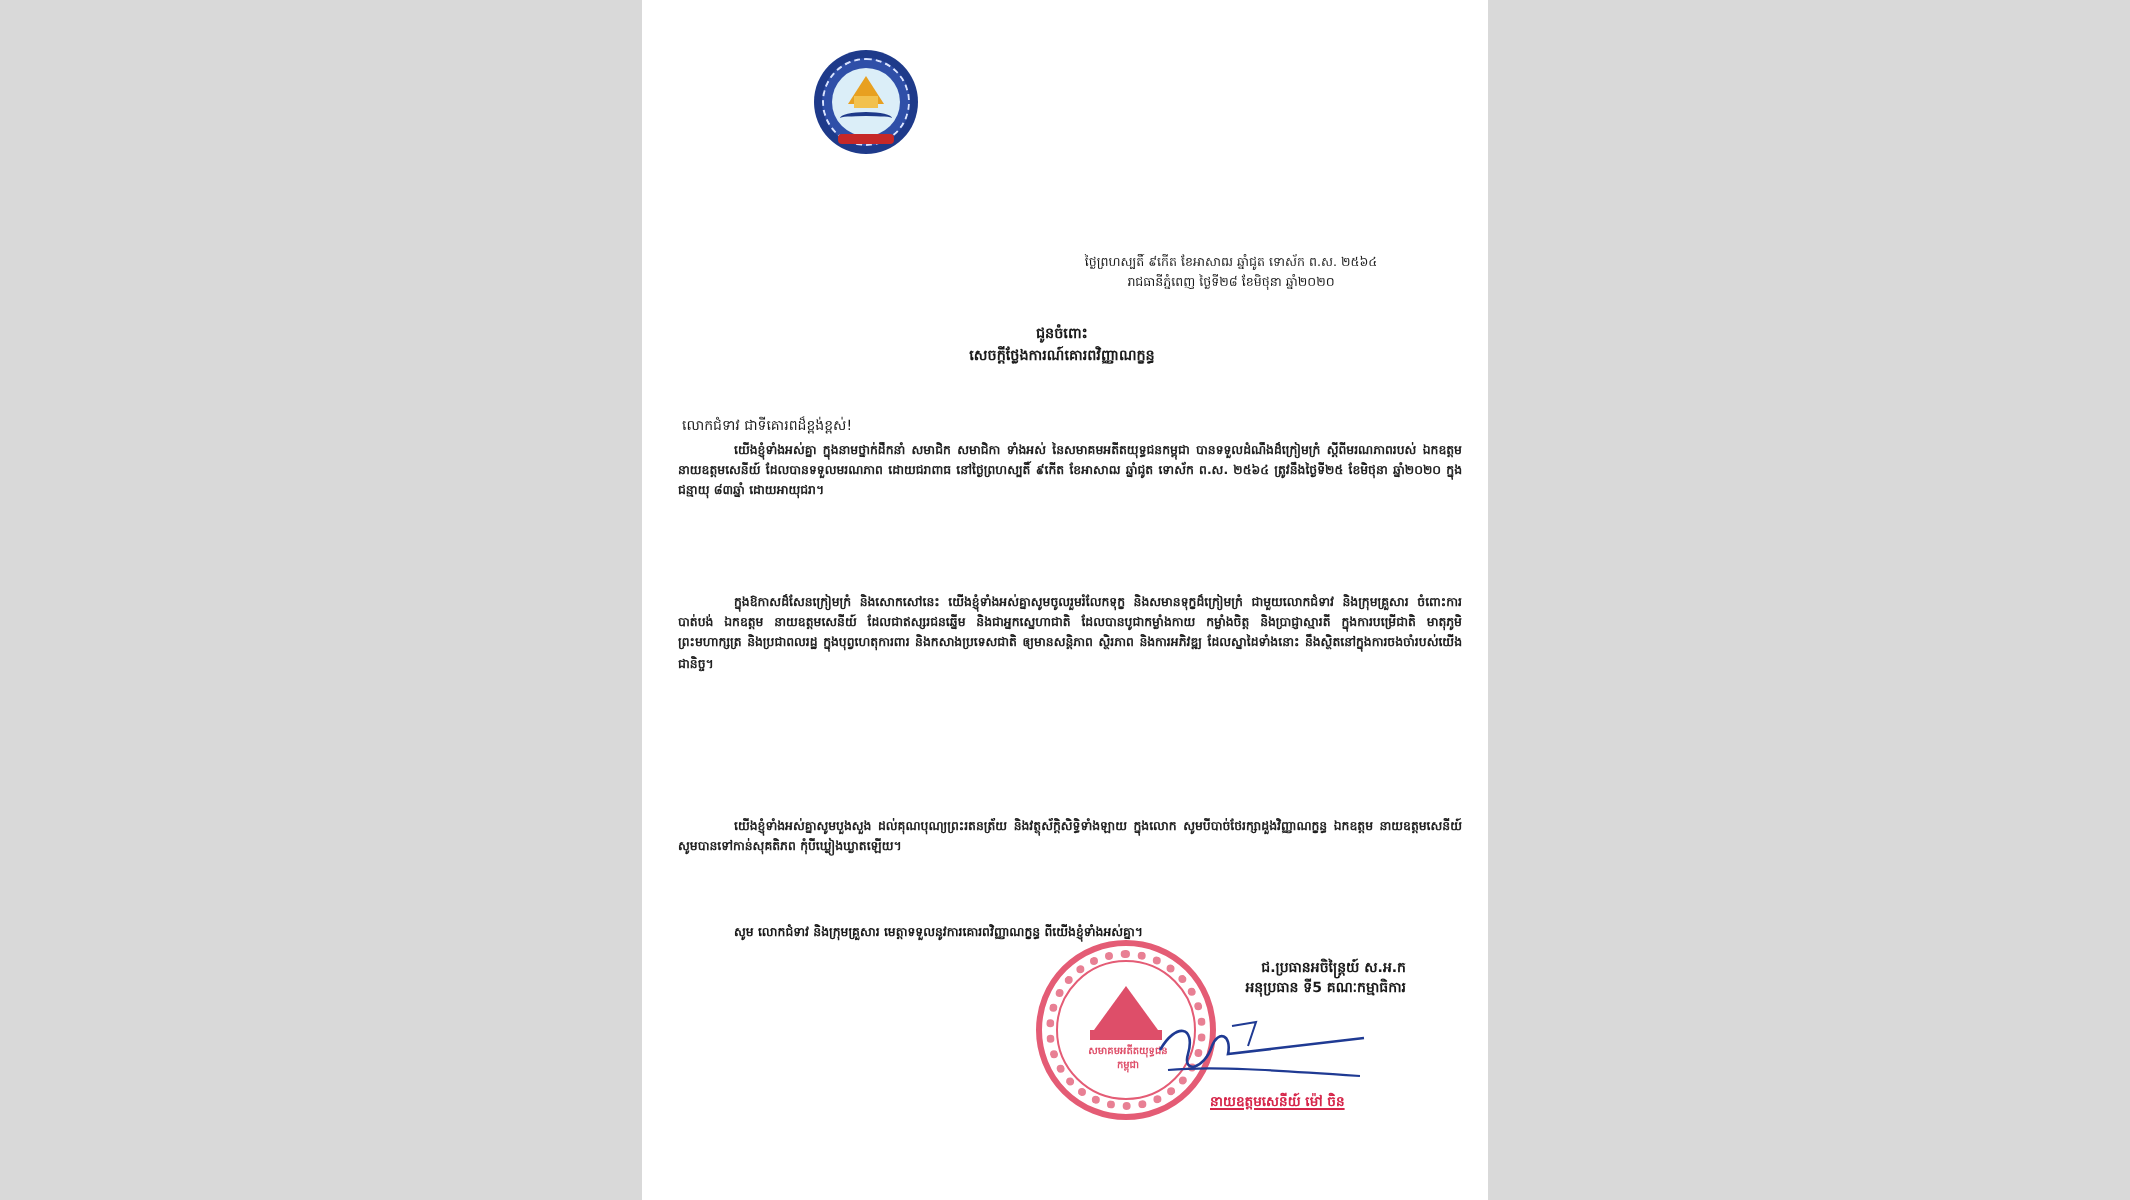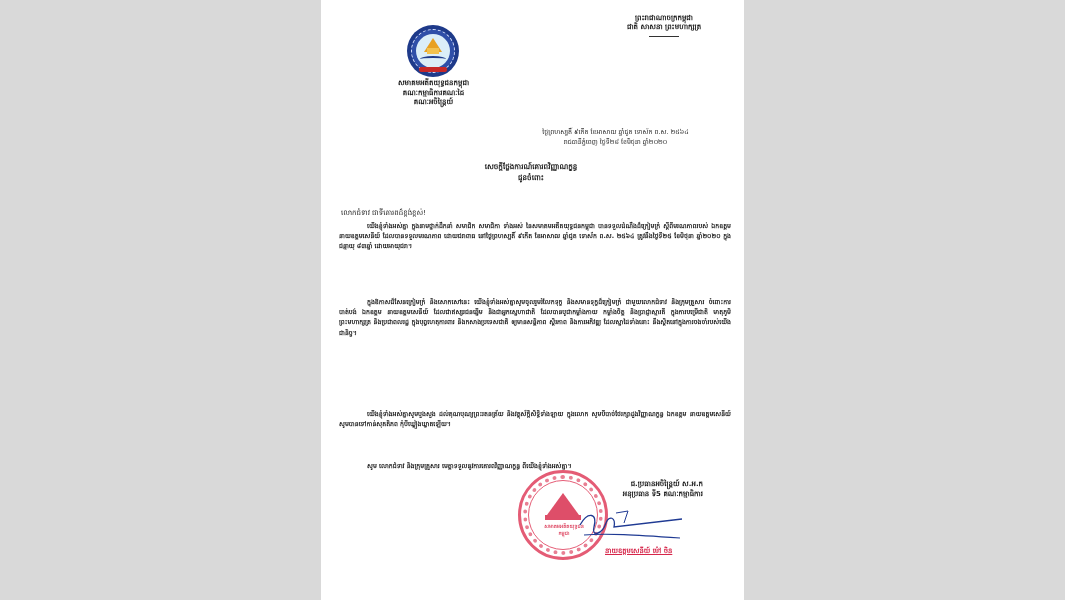--- a/index.html
+++ b/index.html
@@ -69,50 +69,40 @@
   .signature { left: 255px; top: 505px; width: 110px; height: 40px; }
   .signature svg { width: 110px; height: 40px; }
 
   .signer { left: 284px; top: 546px; font-size: 6.8px; font-weight: bold; color: #d6264a; white-space: nowrap; text-decoration: underline; }
 </style>
 </head>
 <body>
 
 <div class="page">
 
-  <div class="abs nation">
-    <div class="l1">ព្រះរាជាណាចក្រកម្ពុជា</div>
-    <div class="l2">ជាតិ សាសនា ព្រះមហាក្សត្រ</div>
-    <div class="ornament"></div>
-  </div>
 
   <div class="abs logo">
     <div class="ring2"></div>
     <div class="inner">
       <div class="temple"></div>
       <div class="sun"></div>
       <div class="wave"></div>
     </div>
     <div class="band"></div>
   </div>
 
-  <div class="abs org">
-    <div>សមាគមអតីតយុទ្ធជនកម្ពុជា</div>
-    <div>គណៈកម្មាធិការគណៈដៃ</div>
-    <div>គណៈអចិន្ត្រៃយ៍</div>
-  </div>
 
   <div class="abs date">
     <div>ថ្ងៃព្រហស្បតិ៍ ៩កើត ខែអាសាឍ ឆ្នាំជូត ទោស័ក ព.ស. ២៥៦៤</div>
     <div>រាជធានីភ្នំពេញ ថ្ងៃទី២៨ ខែមិថុនា ឆ្នាំ២០២០</div>
   </div>
 
   <div class="abs title">
+    <div>ជូនចំពោះ</div>
     <div>សេចក្តីថ្លែងការណ៍គោរពវិញ្ញាណក្ខន្ធ</div>
-    <div>ជូនចំពោះ</div>
   </div>
 
   <div class="abs salutation">លោកជំទាវ ជាទីគោរពដ៏ខ្ពង់ខ្ពស់!</div>
 
   <div class="abs para p1 kh-body">យើងខ្ញុំទាំងអស់គ្នា ក្នុងនាមថ្នាក់ដឹកនាំ សមាជិក សមាជិកា ទាំងអស់ នៃសមាគមអតីតយុទ្ធជនកម្ពុជា បានទទួលដំណឹងដ៏ក្រៀមក្រំ ស្តីពីមរណភាពរបស់ ឯកឧត្តម នាយឧត្តមសេនីយ៍ ដែលបានទទួលមរណភាព ដោយជរាពាធ នៅថ្ងៃព្រហស្បតិ៍ ៩កើត ខែអាសាឍ ឆ្នាំជូត ទោស័ក ព.ស. ២៥៦៤ ត្រូវនឹងថ្ងៃទី២៥ ខែមិថុនា ឆ្នាំ២០២០ ក្នុងជន្មាយុ ៨៣ឆ្នាំ ដោយអាយុជរា។</div>
   <div class="abs para p2 kh-body">ក្នុងឱកាសដ៏សែនក្រៀមក្រំ និងសោកសៅនេះ យើងខ្ញុំទាំងអស់គ្នាសូមចូលរួមរំលែកទុក្ខ និងសមានទុក្ខដ៏ក្រៀមក្រំ ជាមួយលោកជំទាវ និងក្រុមគ្រួសារ ចំពោះការបាត់បង់ ឯកឧត្តម នាយឧត្តមសេនីយ៍ ដែលជាឥស្សរជនឆ្នើម និងជាអ្នកស្នេហាជាតិ ដែលបានបូជាកម្លាំងកាយ កម្លាំងចិត្ត និងប្រាជ្ញាស្មារតី ក្នុងការបម្រើជាតិ មាតុភូមិ ព្រះមហាក្សត្រ និងប្រជាពលរដ្ឋ ក្នុងបុព្វហេតុការពារ និងកសាងប្រទេសជាតិ ឲ្យមានសន្តិភាព ស្ថិរភាព និងការអភិវឌ្ឍ ដែលស្នាដៃទាំងនោះ នឹងស្ថិតនៅក្នុងការចងចាំរបស់យើងជានិច្ច។</div>
   <div class="abs para p3 kh-body">យើងខ្ញុំទាំងអស់គ្នាសូមបួងសួង ដល់គុណបុណ្យព្រះរតនត្រ័យ និងវត្ថុស័ក្តិសិទ្ធិទាំងឡាយ ក្នុងលោក សូមបីបាច់ថែរក្សាដួងវិញ្ញាណក្ខន្ធ ឯកឧត្តម នាយឧត្តមសេនីយ៍ សូមបានទៅកាន់សុគតិភព កុំបីឃ្លៀងឃ្លាតឡើយ។</div>
 
   <div class="abs closing">សូម លោកជំទាវ និងក្រុមគ្រួសារ មេត្តាទទួលនូវការគោរពវិញ្ញាណក្ខន្ធ ពីយើងខ្ញុំទាំងអស់គ្នា។</div>
 

